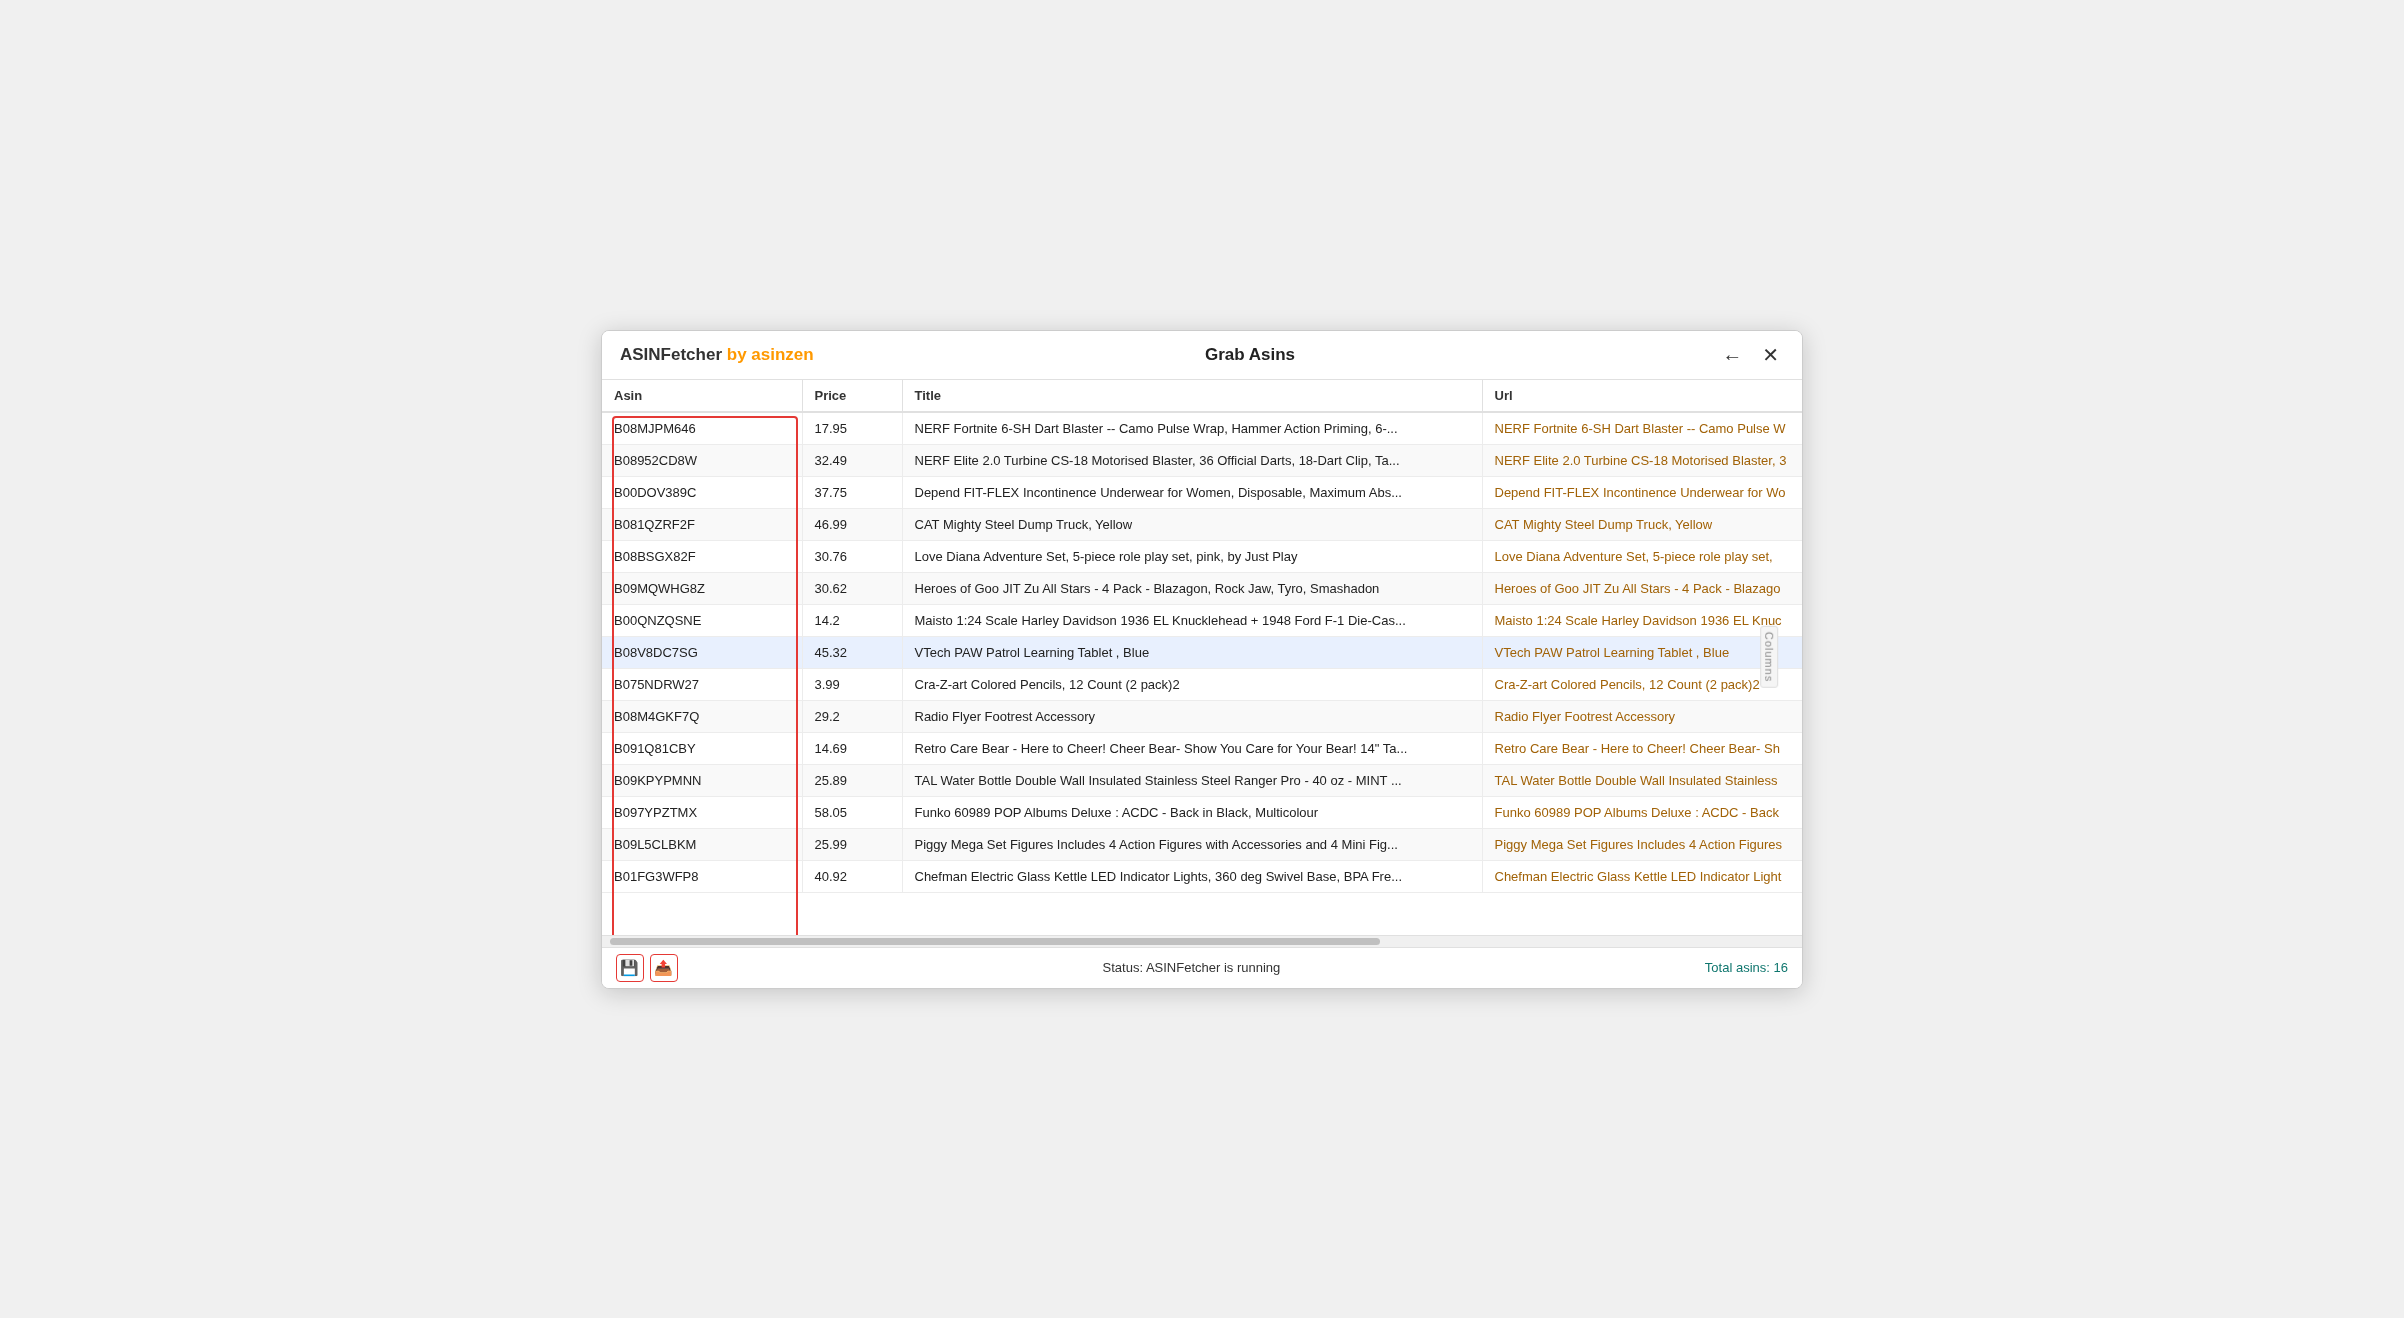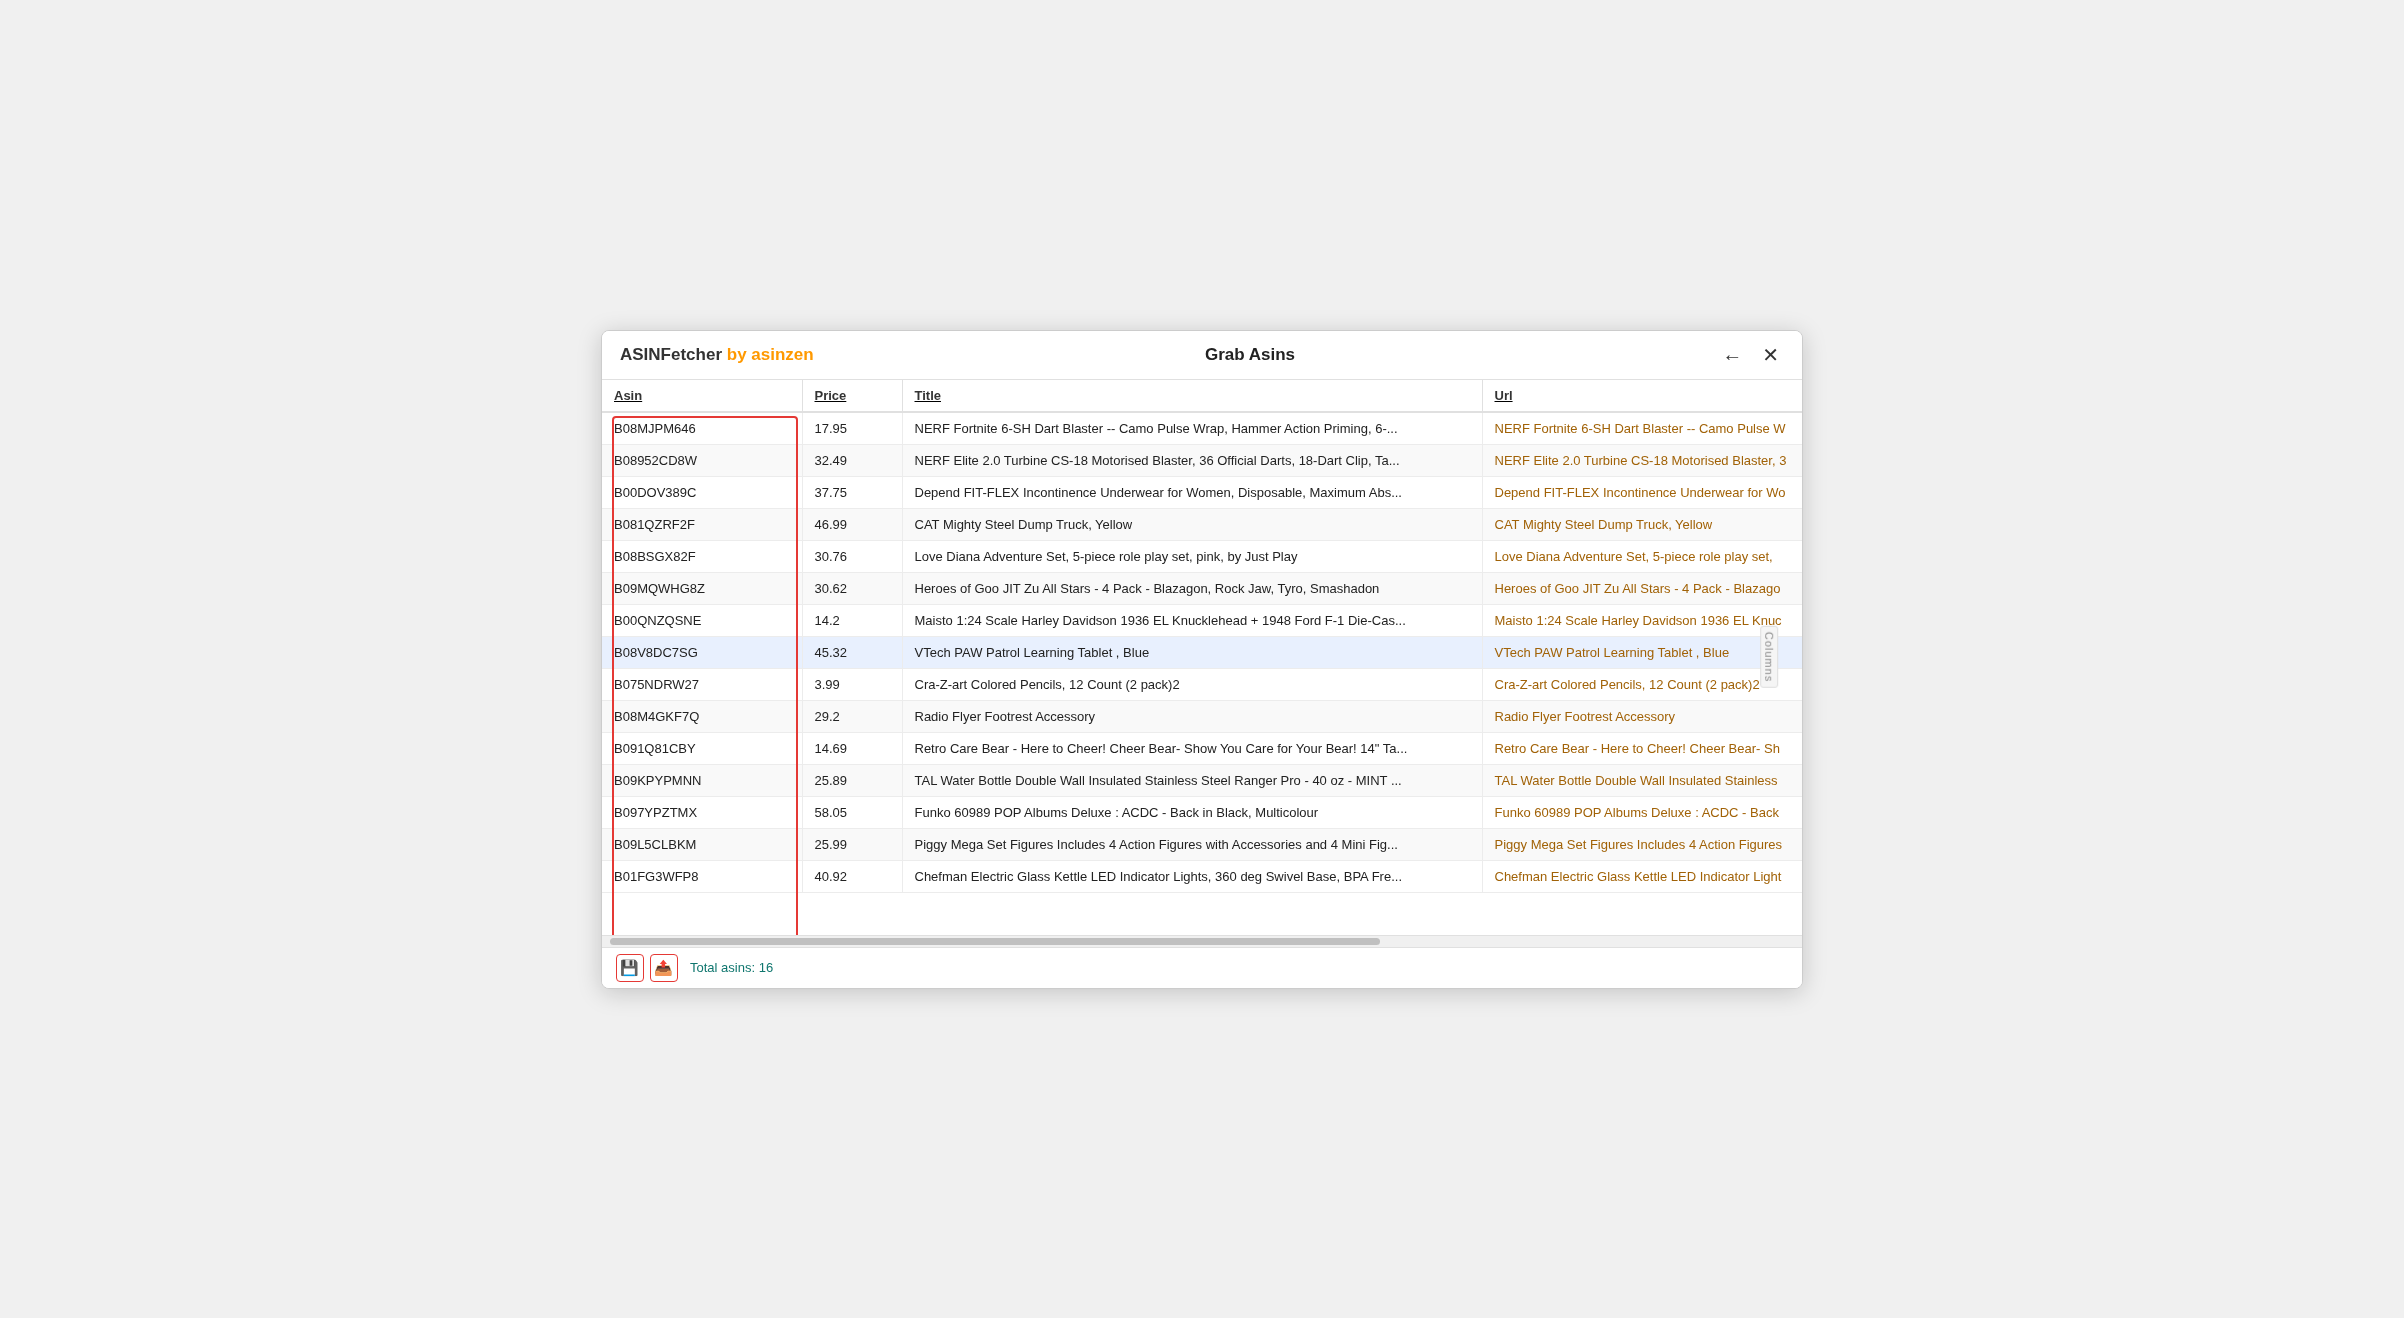--- a/index.html
+++ b/index.html
@@ -69,21 +69,20 @@
       position: relative;
     }
     table {
       width: 100%;
       border-collapse: collapse;
       table-layout: fixed;
     }
     thead tr {
       background: #0ea5e9;
       border-bottom: 2px solid #e0e0e0;
-      text-decoration: underline;
     }
     thead th {
       text-align: left;
       padding: 8px 12px;
       font-weight: 600;
       color: #333;
       font-size: 13px;
       border-right: 1px solid #e0e0e0;
       position: sticky;
       top: 0;
@@ -326,18 +325,19 @@
 
   <div class="statusbar">
     <div class="statusbar-icons">
       <div class="statusbar-icon">
         <span>💾</span>
       </div>
       <div class="statusbar-icon">
         <span>📤</span>
       </div>
     </div>
+    <div class="statusbar-status">Status: ASINFetcher is running</div>
     <div class="statusbar-total">
       <span>Total asins:</span>
       <span>16</span>
     </div>
   </div>
 </div>
 
 </body></html>

